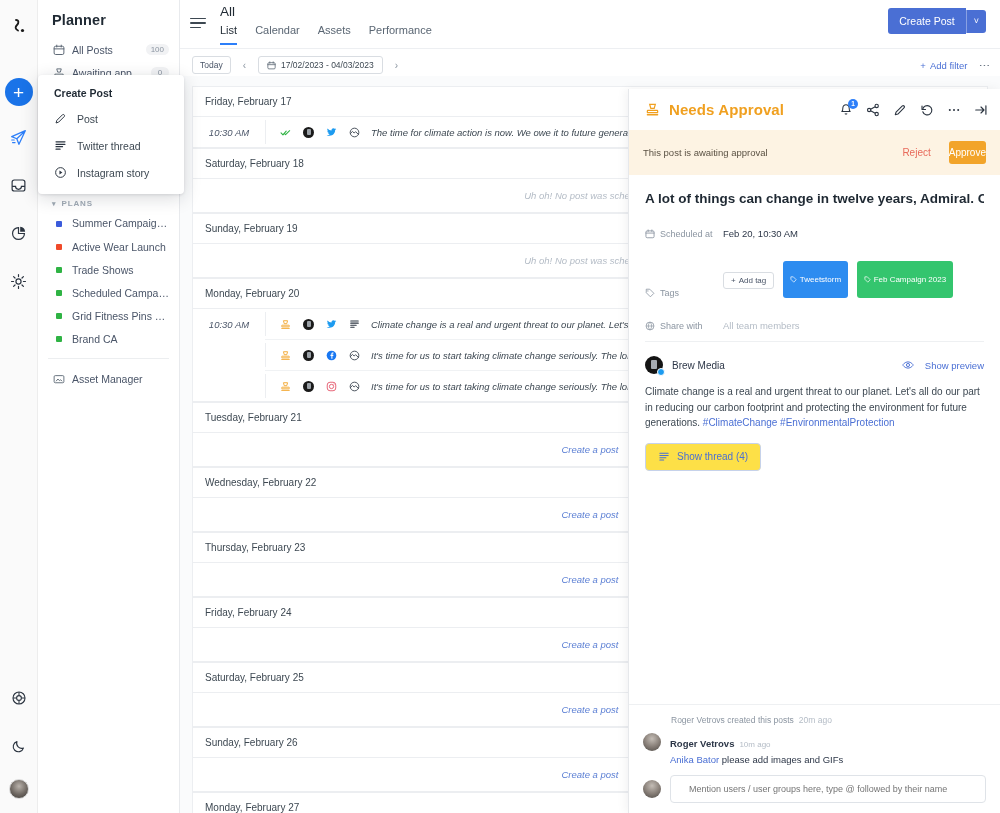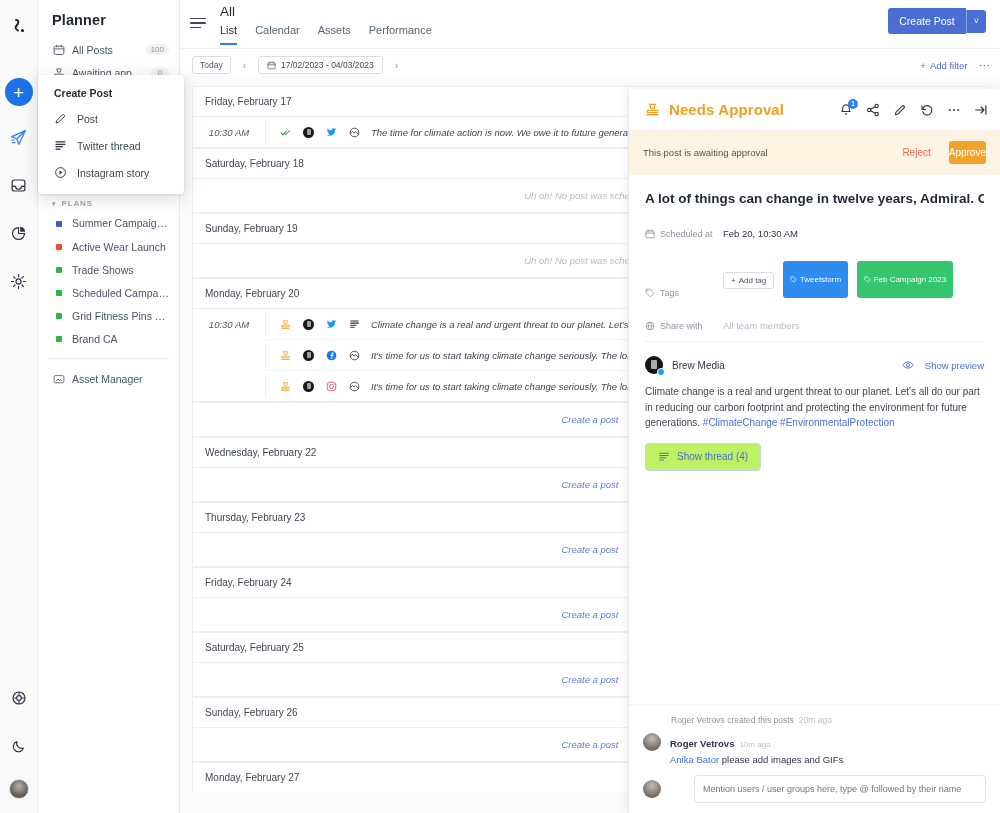--- a/index.html
+++ b/index.html
@@ -163,38 +163,38 @@
   .post-card { border-top:1px solid #eef0f2; padding-top: 14px; margin-top: 6px; }
   .pc-head { display:flex; align-items:center; gap:9px; margin-bottom: 10px; }
   .pc-avatar { width:18px; height:18px; border-radius:50%; background:#141414; position:relative; }
   .pc-avatar::after{content:""; position:absolute; left:6px; top:4px; width:6px;height:9px;border-radius:1px;background:#a5abb2;}
   .pc-badge { position:absolute; right:-2px; bottom:-2px; width:8px;height:8px;border-radius:50%;background:#1d9bf0; border:1.2px solid #fff;}
   .pc-name { font-size:10px; color:#2d3748; }
   .pc-preview { margin-left:auto; color:#4a6fd4; font-size:9.5px; display:flex; align-items:center; gap:11px; cursor:pointer;}
   .pc-text { font-size:10px; color:#3d4852; line-height:1.55; margin-bottom: 12px; }
   .pc-text .hash { color:#4a6fd4; }
   .btn-thread {
-    border:1px solid #c6d2ea; border-radius:4px; background:#bef264; color:#4a6fd4;
+    border:1px solid #c6d2ea; border-radius:4px; background:#fde047; color:#4a6fd4;
     font-size:10px; padding: 7px 12px; display:inline-flex; align-items:center; gap:7px; cursor:pointer; font-family:inherit;
   }
 
   .panel-foot { border-top:1px solid #eef0f2; padding: 10px 14px 10px 14px; background:#fff; }
   .activity { font-size:8.5px; color:#8b95a1; padding-left: 28px; margin-bottom:8px; }
   .activity .time { color:#b4bcc6; margin-left:5px; }
   .cmt { display:flex; gap:9px; margin-bottom: 6px; }
   .cmt-avatar { width:18px;height:18px;border-radius:50%; flex:0 0 18px;
     background: radial-gradient(circle at 50% 32%, #c4bdb6 0%, #8a817a 50%, #4b4743 100%); }
   .cmt-name { font-size:9.5px; font-weight:700; color:#2d3748; }
   .cmt-time { font-size:8px; color:#b4bcc6; margin-left:5px; font-weight:400;}
   .cmt-body { font-size:9.5px; color:#2d3748; margin-top:3px; }
   .cmt-body .mention { color:#4a6fd4; }
   .cmt-input-row { display:flex; gap:9px; align-items:center; margin-top:10px; }
   .cmt-input {
     flex:1 1 auto; border:1px solid #dfe3e8; border-radius:4px; background:#fff;
-    font-size:9px; color:#9aa3ad; padding: 8px 8px; font-family:inherit; outline:none;margin-left:24px;
+    font-size:9px; color:#9aa3ad; padding: 8px 18px; font-family:inherit; outline:none;
   }
   svg { display:block; }
 </style>
 </head>
 <body>
 
 <div class="app">
 
   <div class="rail">
     <div class="rail-logo">
@@ -553,20 +553,21 @@
               <svg width="11" height="11" viewBox="0 0 16 16">
                   <circle cx="8" cy="8" r="6.3" stroke="#2b3440" stroke-width="1.2" fill="none"></circle>
                   <path d="M1.9 9.5l3.2-3 2.4 2.3 2-2 4.6 4.2" stroke="#2b3440" stroke-width="1.2" fill="none" stroke-linejoin="round"></path>
                 </svg>
             </span>
           </div>
           <div class="post-text">It's time for us to start taking climate change seriously. The longer we w</div>
         </div>
       </div>
 
+      <div class="day-header">Tuesday, February 21</div>
       <div class="day-body">
         <div class="create-row">Create a post</div>
       </div>
 
       <div class="day-header">Wednesday, February 22</div>
       <div class="day-body">
         <div class="create-row">Create a post</div>
       </div>
 
       <div class="day-header">Thursday, February 23</div>

